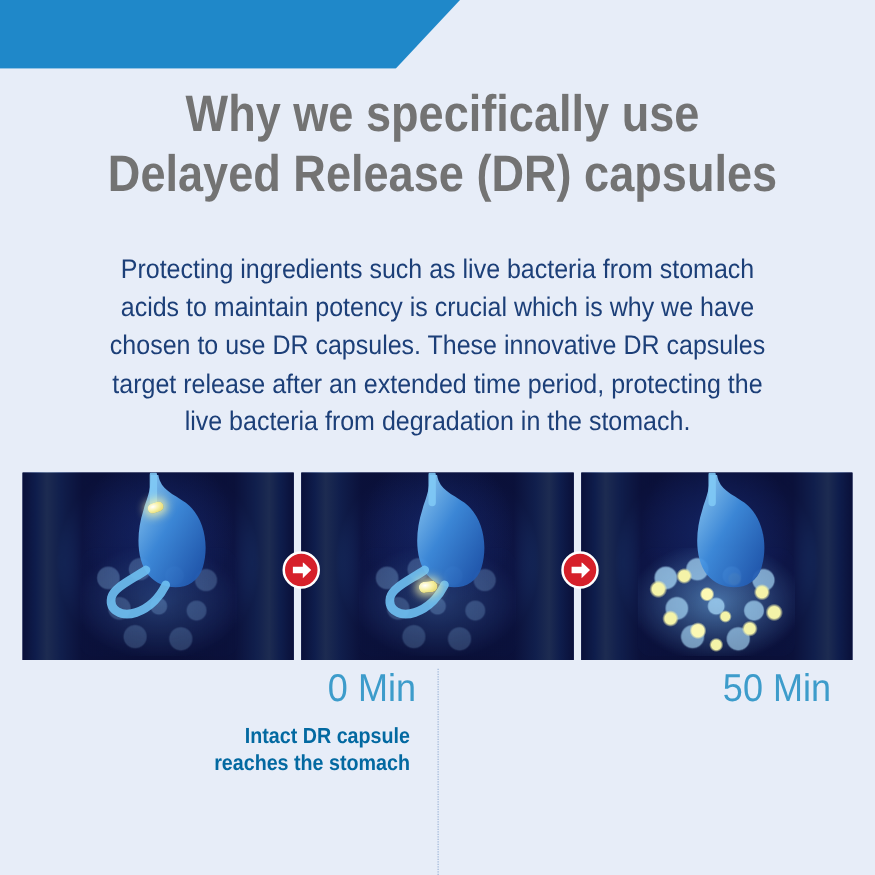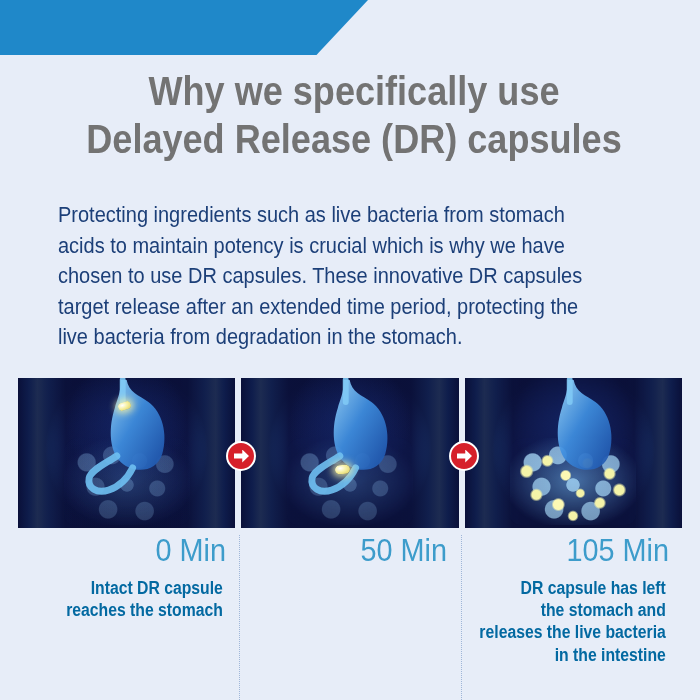--- a/index.html
+++ b/index.html
@@ -58,21 +58,21 @@
     display: block;
     transform: scaleX(0.88);
   }
 
   
   .intro {
     position: absolute;
     top: 200px;
     left: 36px;
     width: 628px;
-    text-align: left;
+    text-align: center;
     color: #1c3f78;
     font-size: 21.5px;
     line-height: 1.42;
     font-family: "Liberation Sans Narrow", "Liberation Sans", sans-serif;
   }
   .intro .pline {
     display: block;
     transform: scaleX(0.93);
   }
 
@@ -351,22 +351,13 @@
     <div class="cap-desc">
       <span class="dline">Intact DR capsule</span>
       <span class="dline">reaches the stomach</span>
     </div>
   </div>
 
   <div class="cap-col">
     <div class="cap-time">50 Min</div>
   </div>
 
-  <div class="cap-col">
-    <div class="cap-time">105 Min</div>
-    <div class="cap-desc">
-      <span class="dline">DR capsule has left</span>
-      <span class="dline">the stomach and</span>
-      <span class="dline">releases the live bacteria</span>
-      <span class="dline">in the intestine</span>
-    </div>
-  </div>
 </div>
 
 </body></html>

